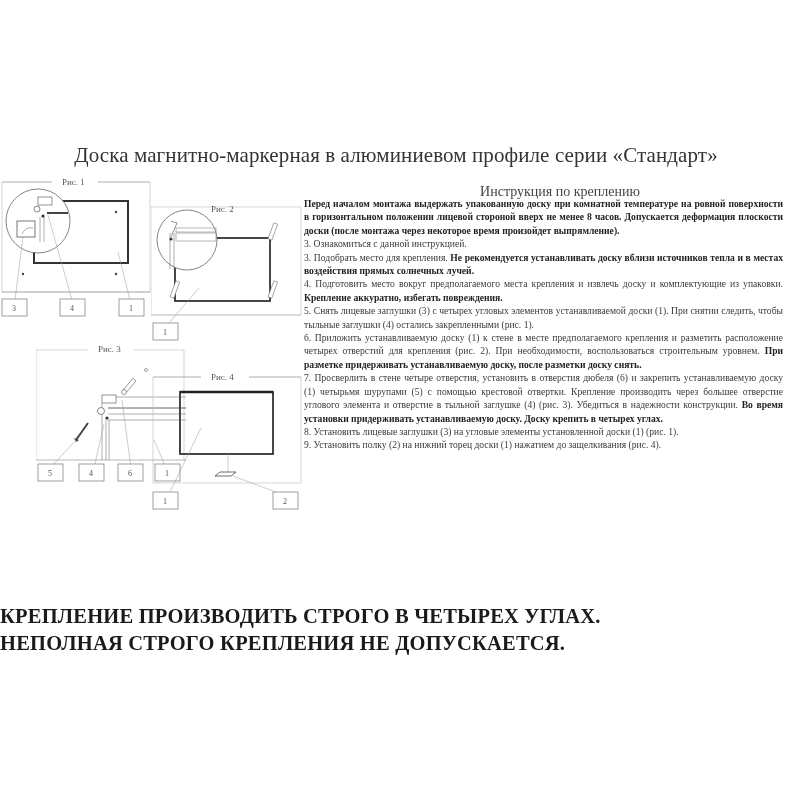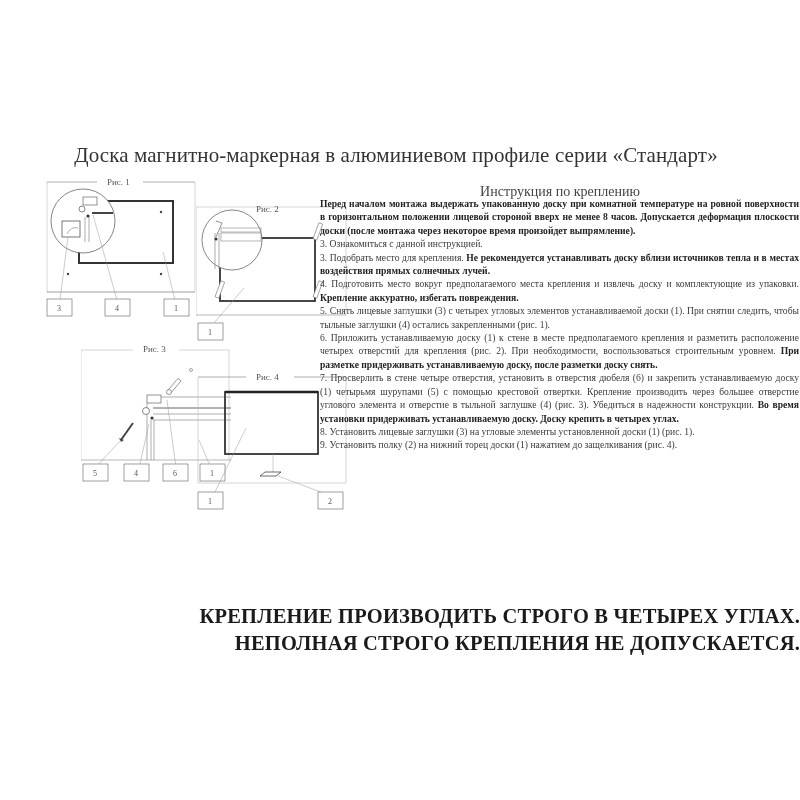--- a/index.html
+++ b/index.html
@@ -1,23 +1,23 @@
 <!DOCTYPE html>
 <html><head>
   <meta charset="utf-8">
   <style>
     html, body { margin: 0; padding: 0; background: #ffffff; }
     body { width: 800px; height: 800px; position: relative; overflow: hidden; font-family: "Liberation Serif", serif; color: #2b2b2b; }
     .title { position: absolute; left: 0; top: 143px; width: 792px; text-align: center; font-size: 21px; color: #333; letter-spacing: 0.1px; }
     .instr-title { position: absolute; left: 320px; top: 184px; width: 480px; text-align: center; font-size: 14px; color: #444; }
-    .instr { position: absolute; left: 320px; top: 197px; width: 479px; font-size: 9.6px; line-height: 13.4px; text-align: justify; color: #3a3a3a; }
+    .instr { position: absolute; left: 304px; top: 197px; width: 479px; font-size: 9.6px; line-height: 13.4px; text-align: justify; color: #3a3a3a; }
     .instr p { margin: 0; }
     .instr .b { font-weight: bold; color: #222; }
-    .warn { position: absolute; left: 0; top: 603px; width: 800px; text-align: right; font-weight: bold; font-size: 20.5px; line-height: 27px; color: #1a1a1a; letter-spacing: 0.2px; }
-    .fig { position: absolute; padding-left: 45px; }
+    .warn { position: absolute; left: 0; top: 603px; width: 800px; text-align: left; font-weight: bold; font-size: 20.5px; line-height: 27px; color: #1a1a1a; letter-spacing: 0.2px; }
+    .fig { position: absolute; }
     .fig svg { display: block; }
     .fig-label { font-family: "Liberation Serif", serif; font-size: 9px; fill: #555; }
     .callout-num { font-family: "Liberation Serif", serif; font-size: 8px; fill: #555; }
   </style>
 </head>
 <body>
 
 <div class="title">Доска магнитно-маркерная в алюминиевом профиле серии «Стандарт»</div>
 
 <div class="fig" style="left:0;top:172px;">

